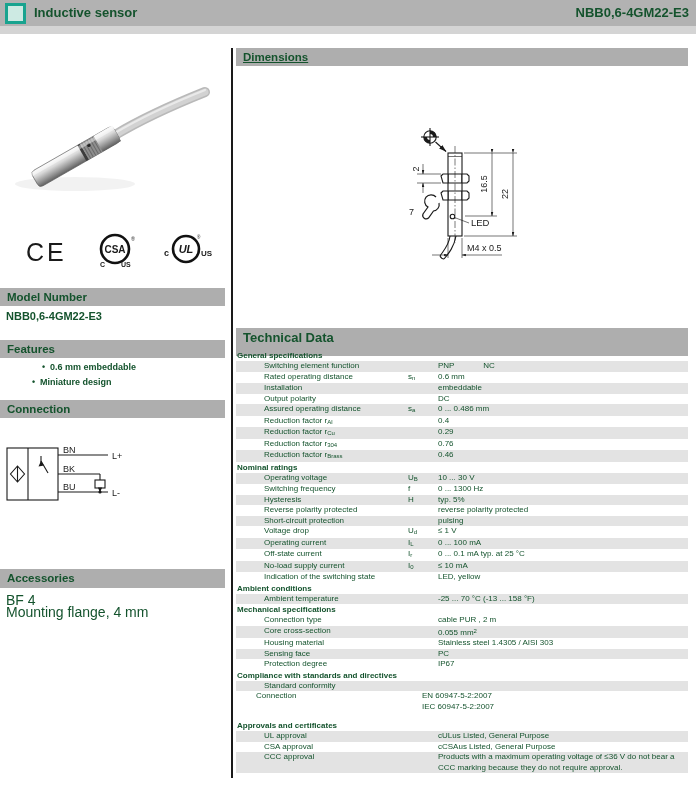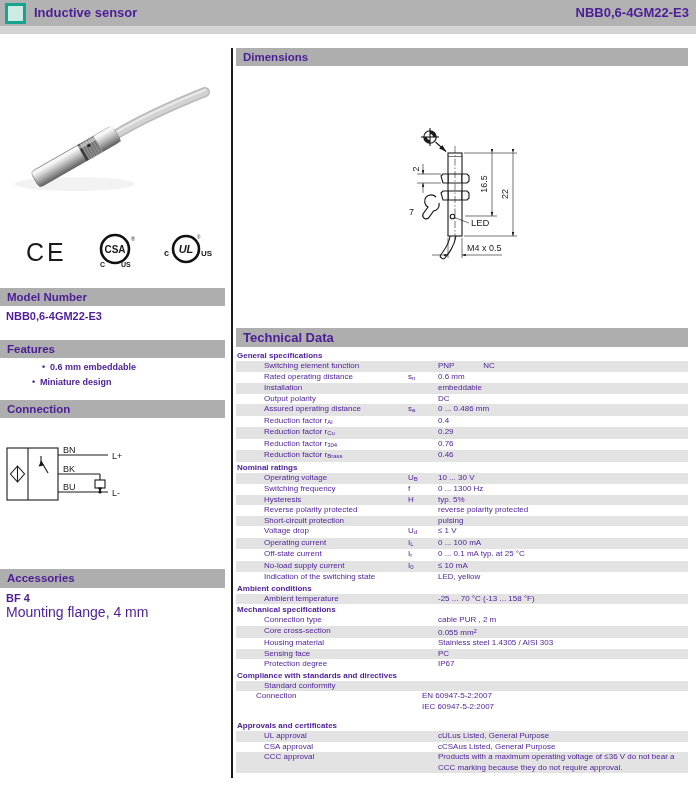--- a/index.html
+++ b/index.html
@@ -1,17 +1,17 @@
 <!DOCTYPE html>
 <html><head>
 <meta charset="utf-8">
 <style>
   html,body{margin:0;padding:0;background:#fff;}
   .page{position:relative;width:696px;height:785px;background:#ffffff;
-        font-family:"Liberation Sans",sans-serif;color:#4c1d95;overflow:hidden;}
+        font-family:"Liberation Sans",sans-serif;color:#14532d;overflow:hidden;}
 
   
   .hdr{position:absolute;left:0;top:0;width:696px;height:26px;background:#b2b2b2;}
   .hdr-sub{position:absolute;left:0;top:26px;width:696px;height:8px;background:#d4d4d4;}
   .hdr-square{position:absolute;left:5px;top:3px;width:15px;height:15px;
               background:#cdeae3;border:3px solid #18a38f;}
   .hdr-title{position:absolute;left:34px;top:5px;font-size:13px;font-weight:bold;}
   .hdr-model{position:absolute;right:7px;top:5px;font-size:13px;font-weight:bold;}
 
   
@@ -19,25 +19,25 @@
        line-height:18px;height:18px;padding-left:7px;box-sizing:border-box;}
   .bar-left{left:0;width:225px;}
   .bar-right{left:236px;width:452px;}
 
   .divider{position:absolute;left:231px;top:48px;width:2px;height:730px;background:#1a1a1a;}
 
   .abs{position:absolute;}
   .model-value{left:6px;top:310px;font-size:11px;font-weight:bold;}
   .feature-row{left:0;width:225px;font-size:9px;font-weight:bold;line-height:13px;}
   .feature-row .dot{display:inline-block;width:18px;padding-left:10px;box-sizing:border-box;}
-  .acc-name{left:6px;top:592px;font-size:11px;font-weight:bold;}
+  .acc-name{left:6px;top:592px;font-size:14px;font-weight:normal;}
   .acc-desc{left:6px;top:604px;font-size:14px;}
 
   
-  .tech-bar{top:328px;height:19px;line-height:20px;font-size:13px;}
+  .tech-bar{top:328px;height:28px;line-height:20px;font-size:13px;}
   .tech-table{position:absolute;left:236px;top:350px;width:452px;}
   .spec-section{font-weight:bold;font-size:8px;line-height:11px;padding-left:1px;}
   .spec-gap{height:8px;}
   .spec-row{display:flex;min-height:10.5px;line-height:10.5px;font-size:8px;}
   .spec-row.shaded{background:#e3e3e3;}
   .spec-label{flex:none;width:144px;padding-left:28px;}
   .spec-row.indent2 .spec-label{width:136px;padding-left:20px;}
   .spec-symbol{flex:none;width:30px;}
   .spec-value{flex:1;white-space:pre-wrap;}
   sub{font-size:6px;vertical-align:-1px;}
@@ -143,21 +143,21 @@
     <text x="58" y="29" font-size="9">BK</text>
     <text x="58" y="47" font-size="9">BU</text>
     <text x="107" y="16" font-size="9">L+</text>
     <text x="107" y="53" font-size="9">L-</text>
   </svg>
 
   <div class="bar bar-left" style="top:569px;height:19px;line-height:19px;">Accessories</div>
   <div class="abs acc-name">BF 4</div>
   <div class="abs acc-desc">Mounting flange, 4 mm</div>
 
-  <div class="bar bar-right" style="top:48px;">Dimensions</div>
+  <div class="bar bar-right" style="top:48px;text-decoration:underline;">Dimensions</div>
 
   <svg class="abs" style="left:390px;top:108px;" width="190" height="175" viewBox="0 0 190 175">
     <defs>
       <marker id="arr" markerWidth="7" markerHeight="5" refX="6.5" refY="2.5" orient="auto">
         <polygon points="0,0.4 7,2.5 0,4.6" fill="#1a1a1a"></polygon>
       </marker>
     </defs>
 
     <g>
       <circle cx="40" cy="29" r="6.2" class="dline"></circle>

